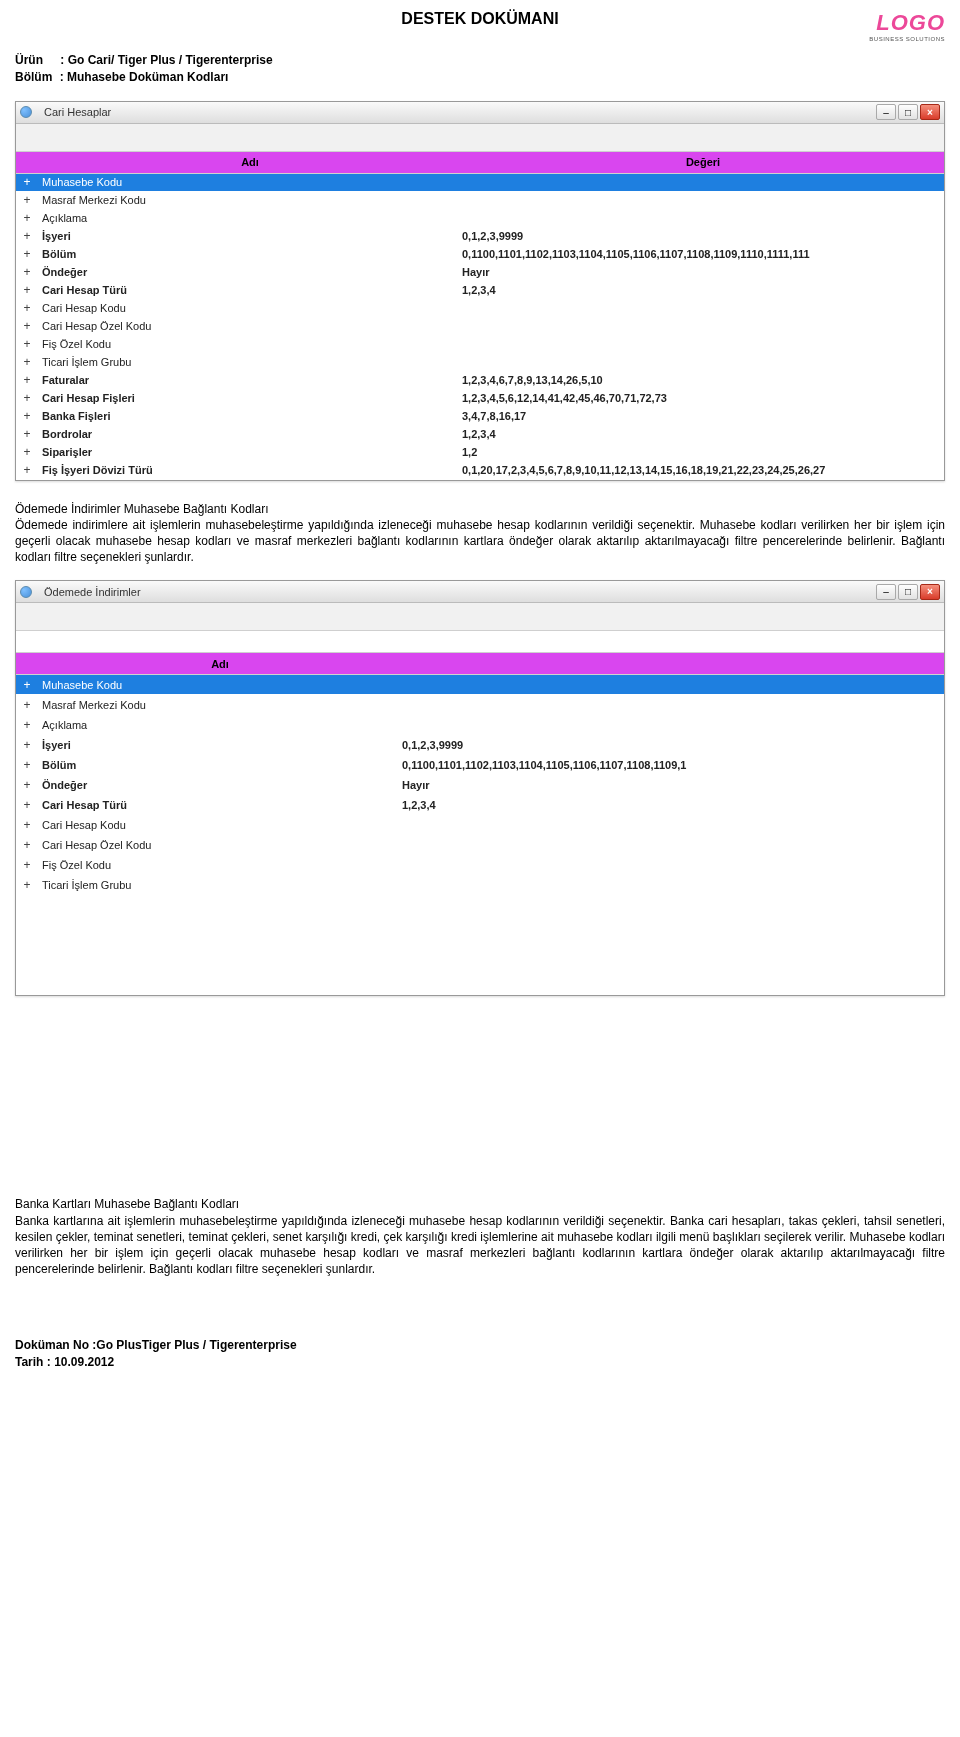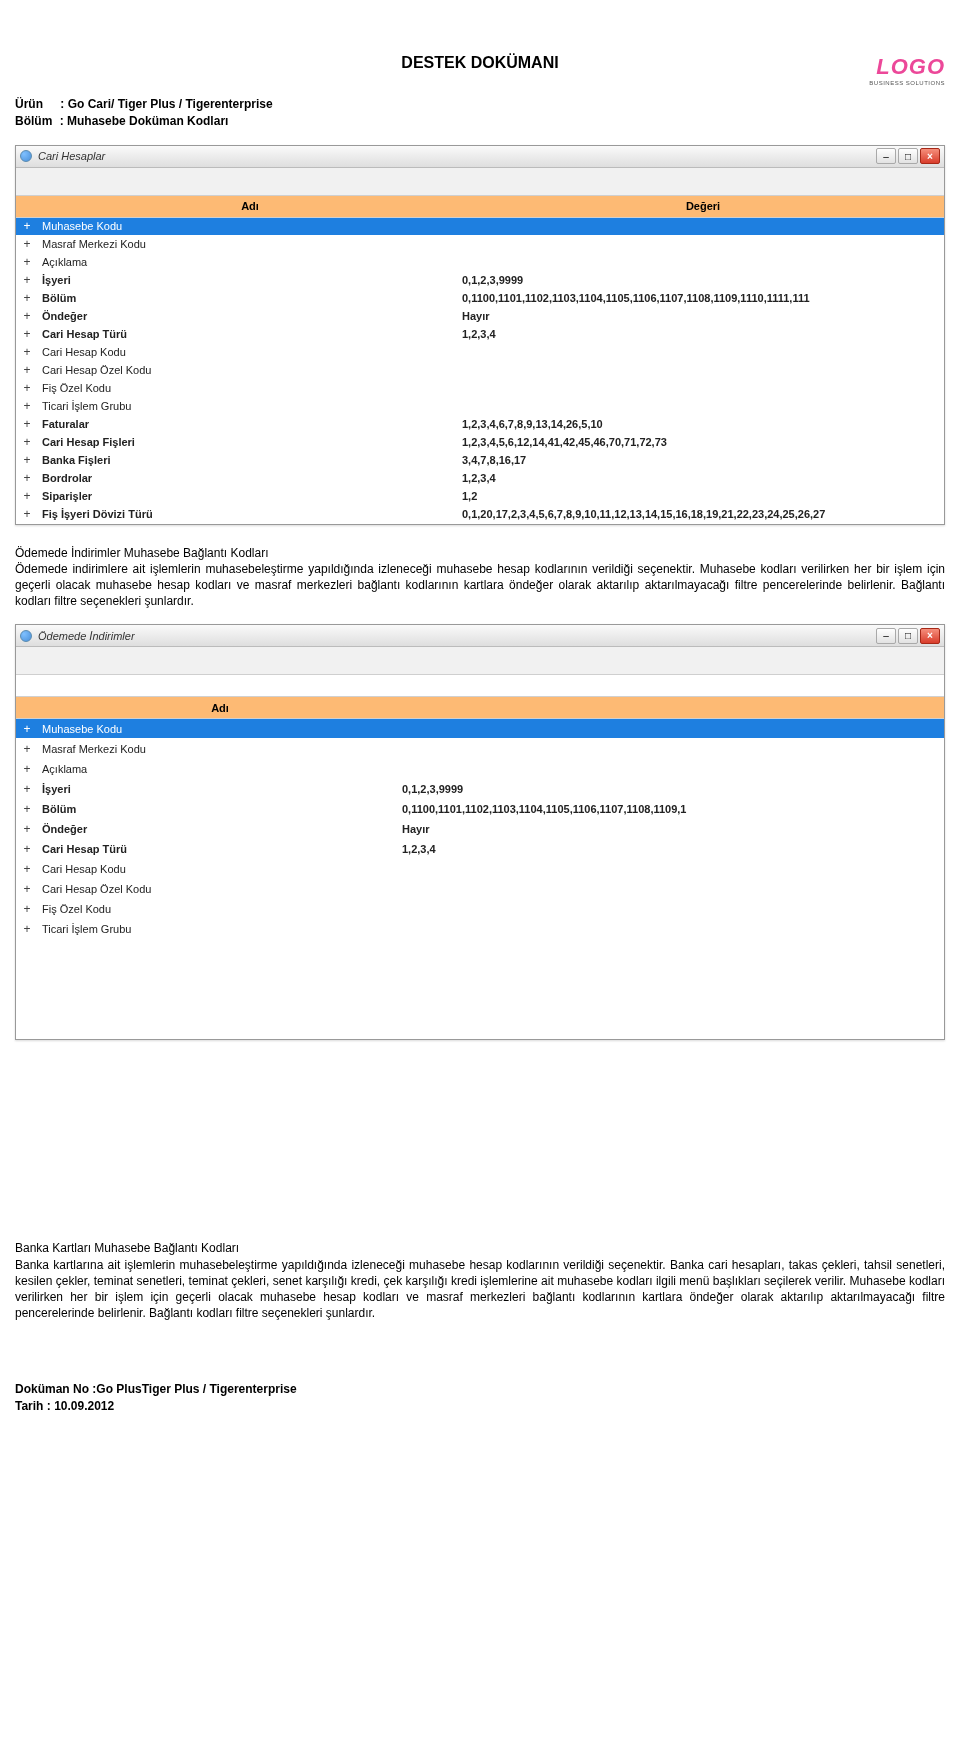--- a/index.html
+++ b/index.html
@@ -4,40 +4,40 @@
 <style>
   * { box-sizing: border-box; margin: 0; padding: 0; }
   body {
     width: 960px;
     font-family: Arial, Helvetica, sans-serif;
     font-size: 12px;
     color: #000;
     background: #fff;
     padding: 10px 15px 30px 15px;
   }
-  .header-row { display: flex; justify-content: center; align-items: flex-start; margin-top: 44px; }
+  .header-row { display: flex; justify-content: center; align-items: flex-start; }
   .doc-title { font-weight: bold; font-size: 16px; text-align: center; flex: 1; }
   .logo { width: 120px; text-align: right; }
   .logo-mark { font-weight: 900; font-size: 22px; color: #ec4899; letter-spacing: 1px; font-style: italic;}
   .logo-sub { font-size: 6px; color: #555; letter-spacing: 0.5px; }
   .meta { font-size: 12px; margin-top: 10px; line-height: 1.4; }
   .meta b { font-weight: bold; }
 
   
   .window { margin-top: 15px; border: 1px solid #999; background: #f2f2f2; box-shadow: 0 1px 2px rgba(0,0,0,0.15); }
   .titlebar { display: flex; align-items: center; justify-content: space-between; height: 22px;
               background: linear-gradient(to bottom, #fafafa, #dedede); border-bottom: 1px solid #bbb; padding: 0 4px; }
-  .titlebar-left { display: flex; align-items: center; gap: 6px; font-size: 11px; color: #333; font-style: italic; }
+  .titlebar-left { display: flex; align-items: center; gap: 12px; font-size: 11px; color: #333; }
   .tb-icon { width: 12px; height: 12px; border-radius: 50%; background: radial-gradient(circle at 30% 30%, #7fc0ff, #4a90d9); border:1px solid #5a8bb0; }
   .tb-btns { display: flex; gap: 2px; }
   .tb-btn { width: 20px; height: 16px; border: 1px solid #a9a9a9; border-radius: 2px; display:flex; align-items:center; justify-content:center; font-size:10px; background: linear-gradient(#fefefe, #e2e2e2); }
   .tb-btn.close { background: linear-gradient(#f58f7c,#d93c2b); color:#fff; border-color:#a62817; font-weight:bold; }
   .toolbar { height: 28px; background: #f1f1f1; border-bottom:1px solid #cfcfcf; }
   .grid-head, .grid-row { display: flex; align-items: center; }
-  .grid-head { background: #fdba74; border-bottom:1px solid #d0d0d0; font-weight: bold; font-size: 11px; height: 22px; }
+  .grid-head { background: #d946ef; border-bottom:1px solid #d0d0d0; font-weight: bold; font-size: 11px; height: 22px; }
   .col-plus { width: 22px; text-align: center; font-size: 12px; color: #444; }
   .col-name { width: 420px; padding-left: 4px; }
   .col-value { flex:1; padding-left: 4px; }
   .grid-rows { background: #fff; font-size: 11px; }
   .grid-row { height: 18px; border-bottom: 1px solid #fff; }
   .grid-row .col-name { color:#222; }
   .grid-row .col-value { color:#222; }
   .grid-row.selected { background: #1e7fe0; color:#fff; }
   .grid-row.selected .col-name, .grid-row.selected .col-value, .grid-row.selected .col-plus { color:#fff; }
   .bold { font-weight: bold; }

